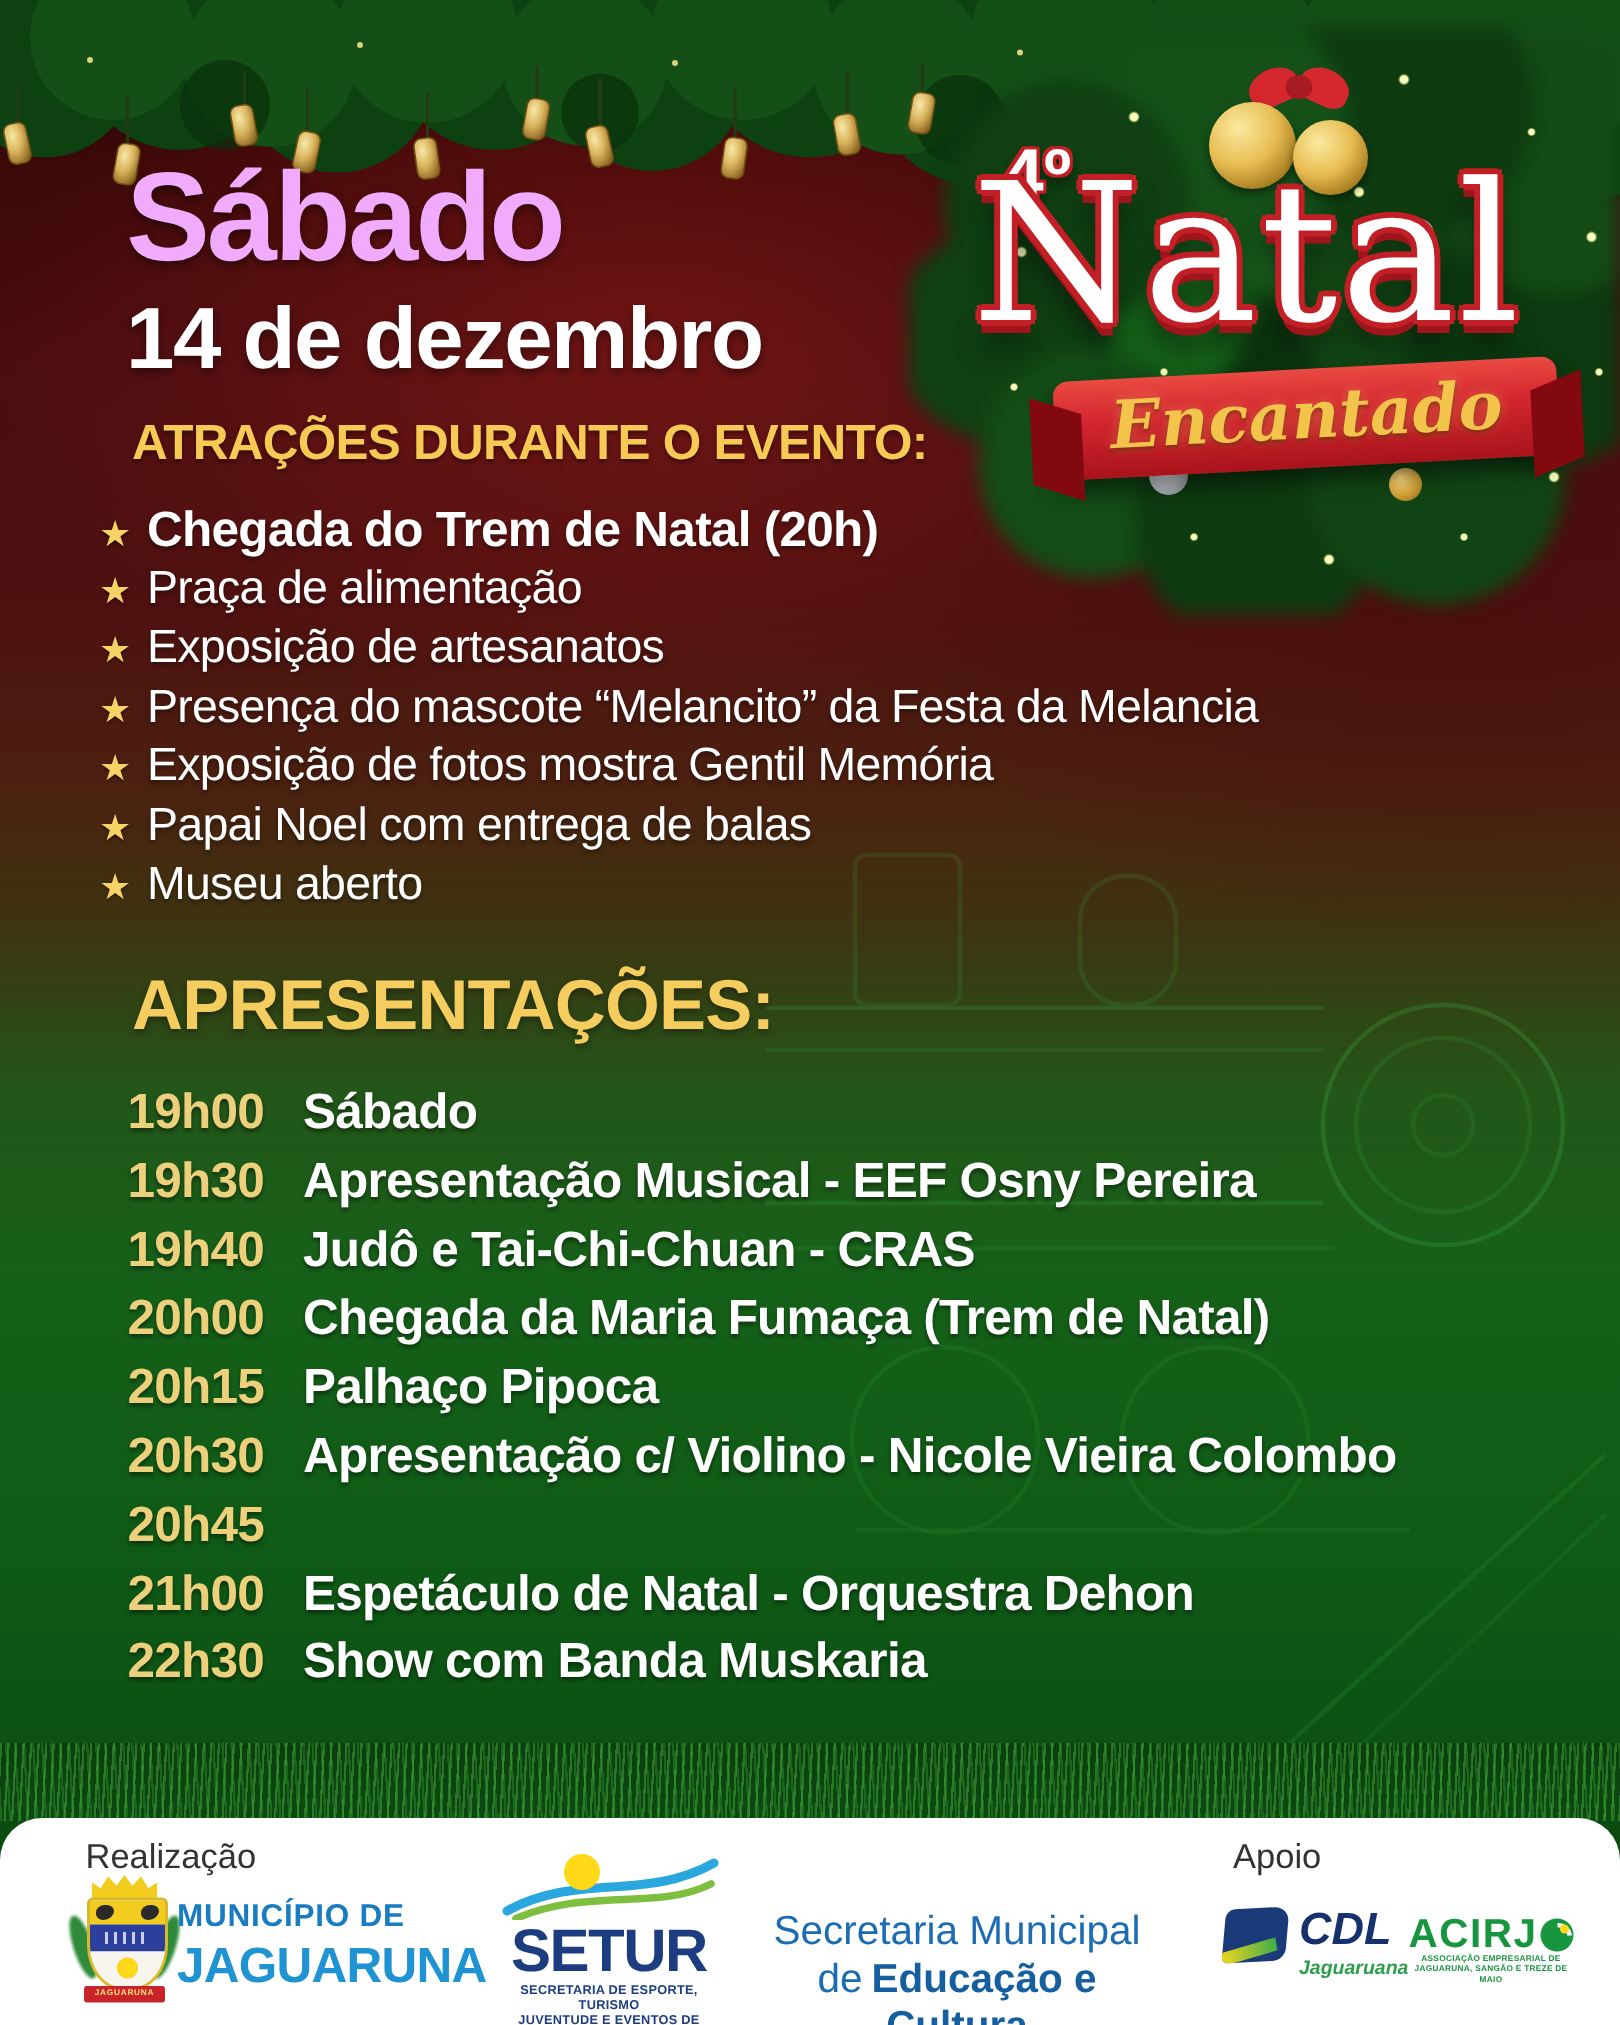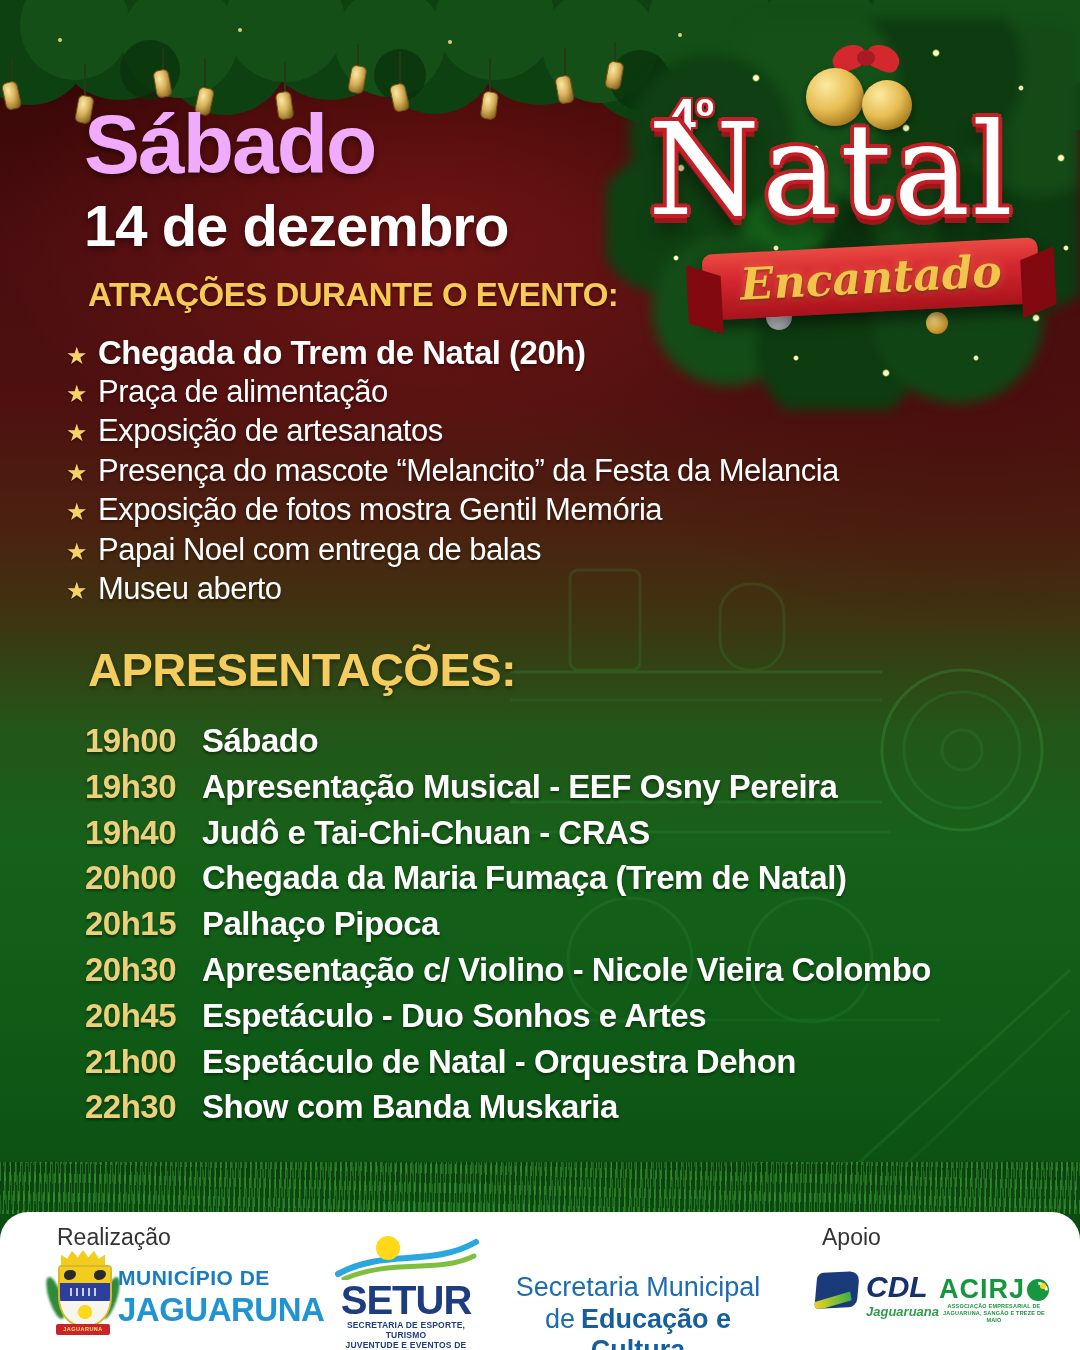--- a/index.html
+++ b/index.html
@@ -368,21 +368,20 @@
     <div class="sched-row">
       <span class="sched-time">20h15</span>
       <span class="sched-label">Palhaço Pipoca</span>
     </div>
     <div class="sched-row">
       <span class="sched-time">20h30</span>
       <span class="sched-label">Apresentação c/ Violino - Nicole Vieira Colombo</span>
     </div>
     <div class="sched-row">
       <span class="sched-time">20h45</span>
-      <span class="sched-label">Espetáculo - Duo Sonhos e Artes</span>
     </div>
     <div class="sched-row">
       <span class="sched-time">21h00</span>
       <span class="sched-label">Espetáculo de Natal - Orquestra Dehon</span>
     </div>
     <div class="sched-row">
       <span class="sched-time">22h30</span>
       <span class="sched-label">Show com Banda Muskaria</span>
     </div>
   </div>

